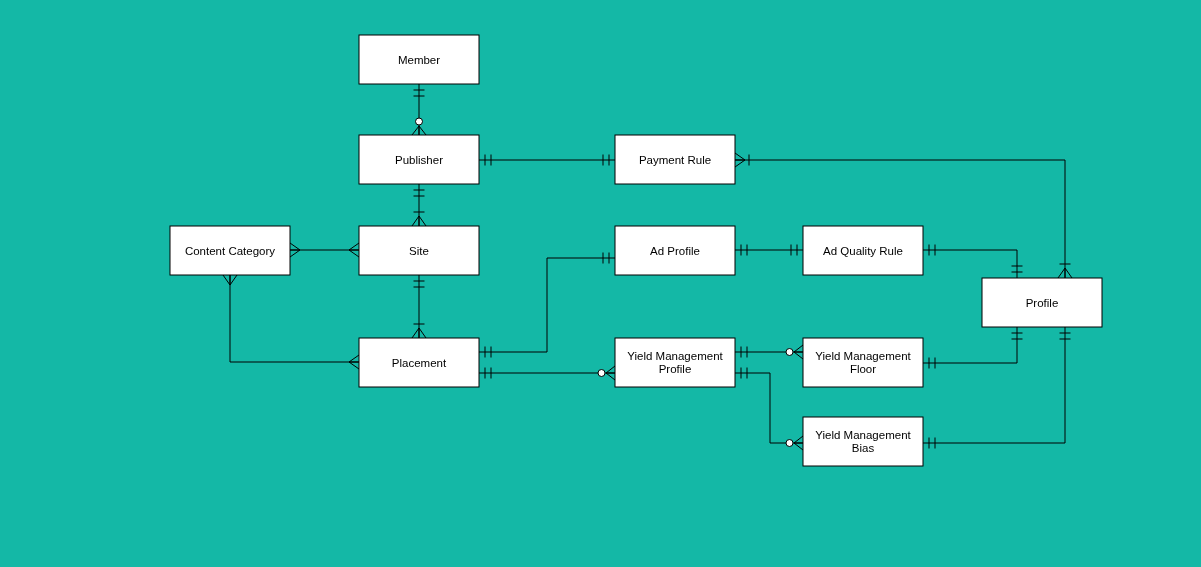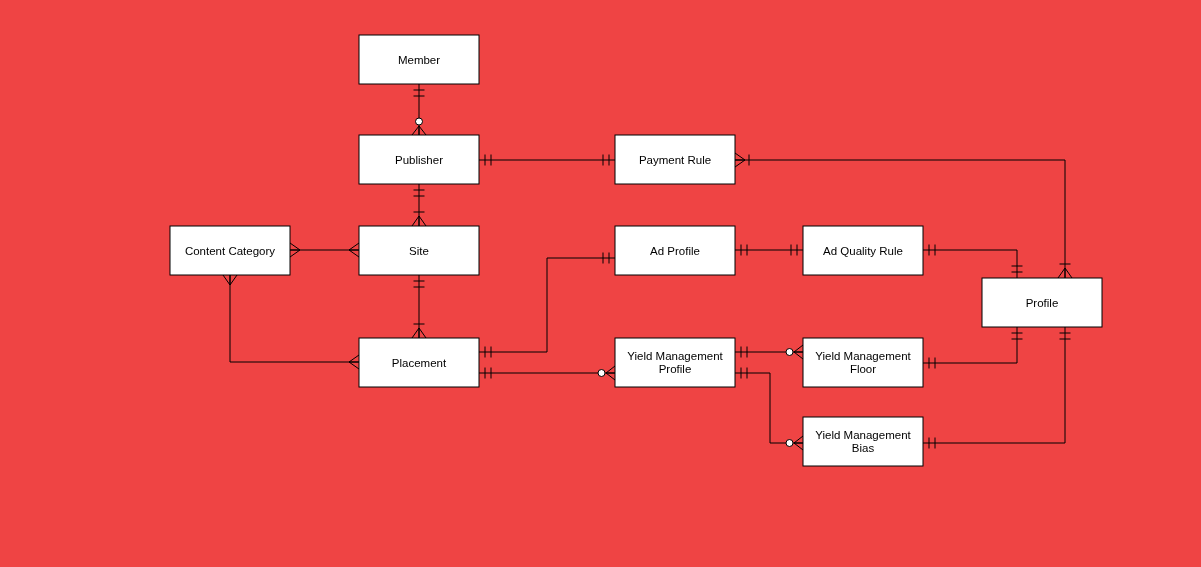--- a/index.html
+++ b/index.html
@@ -1,20 +1,20 @@
 <!DOCTYPE html>
 <html><head>
 <meta charset="utf-8">
 <style>
   html, body { margin: 0; padding: 0; background: #ffffff; }
   .page {
     position: relative;
     width: 1201px;
     height: 567px;
-    background: #ef4444;
+    background: #14b8a6;
     overflow: hidden;
     font-family: "Liberation Sans", "DejaVu Sans", sans-serif;
   }
   #diagram { display: block; }
   #diagram path.rel-line { stroke: #000000; stroke-width: 1; fill: none; }
   #diagram line.card-mark { stroke: #000000; stroke-width: 1; }
   #diagram circle.card-circle { stroke: #000000; stroke-width: 1; fill: #ffffff; }
   #diagram rect.entity-box { stroke: #000000; stroke-width: 1; fill: #ffffff; }
   #diagram text.entity-label {
     fill: #000000;

